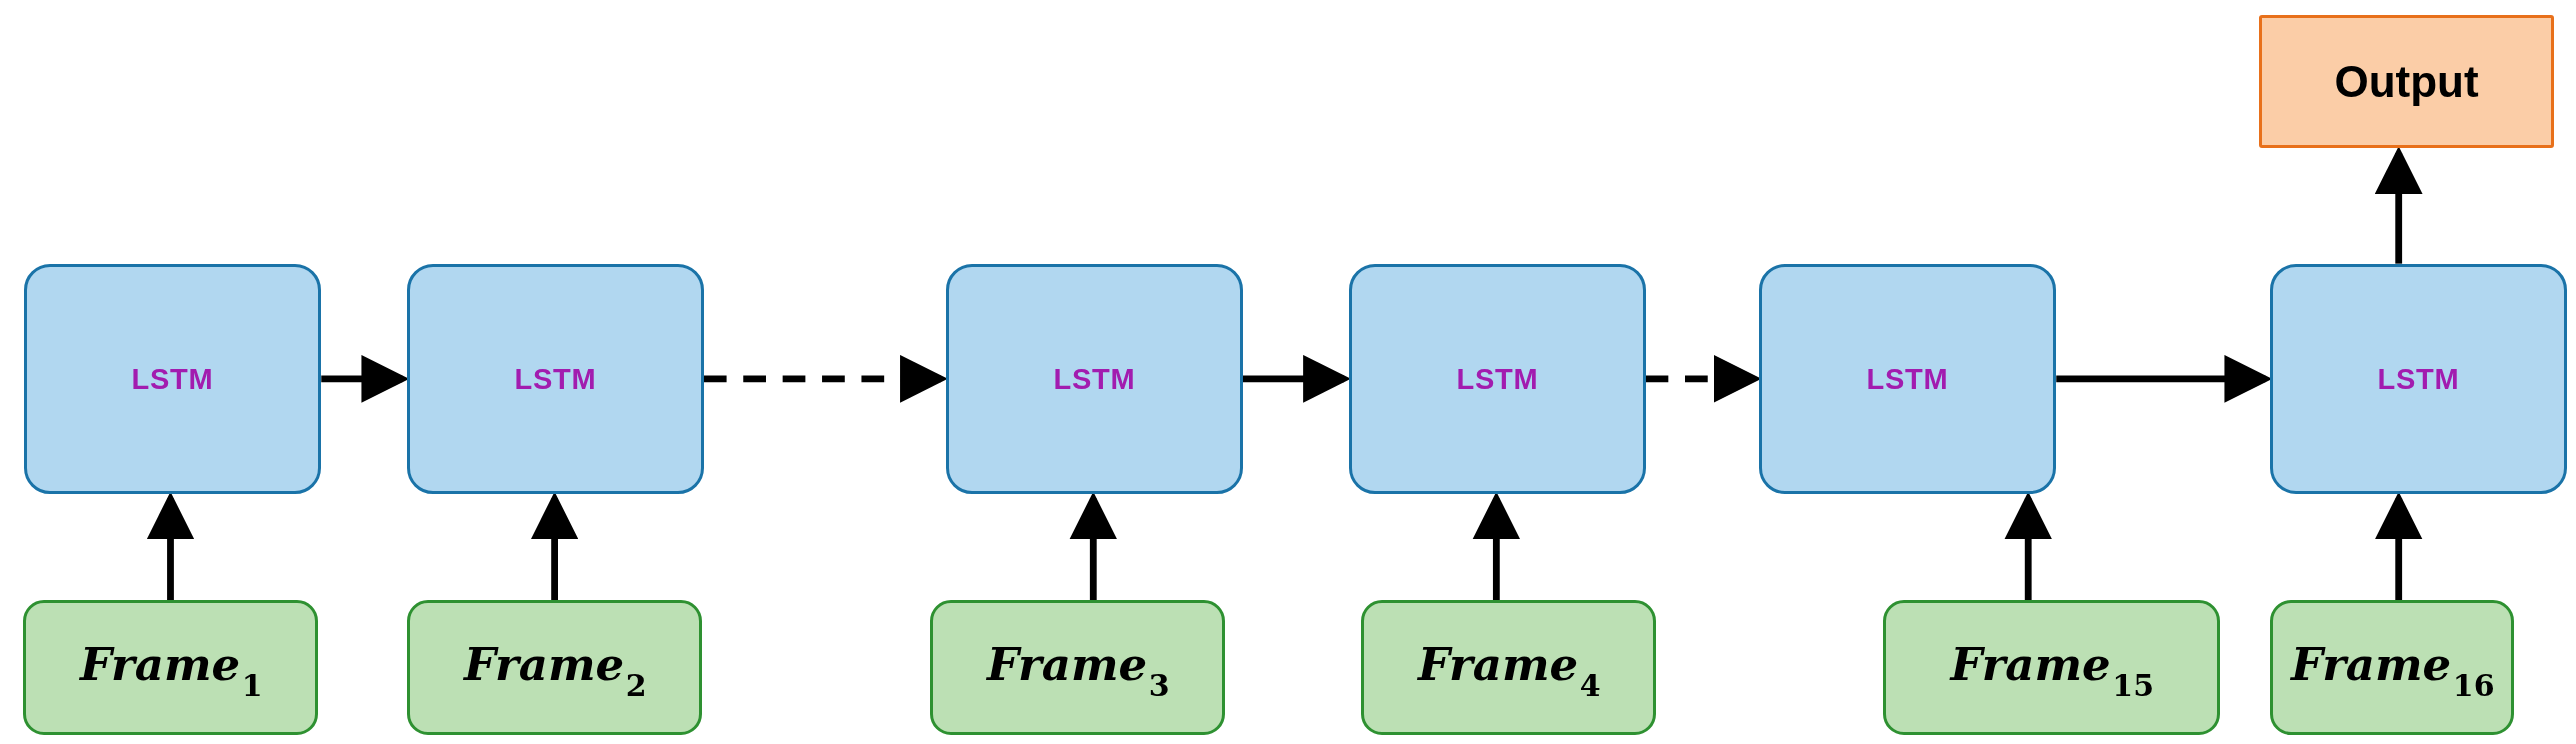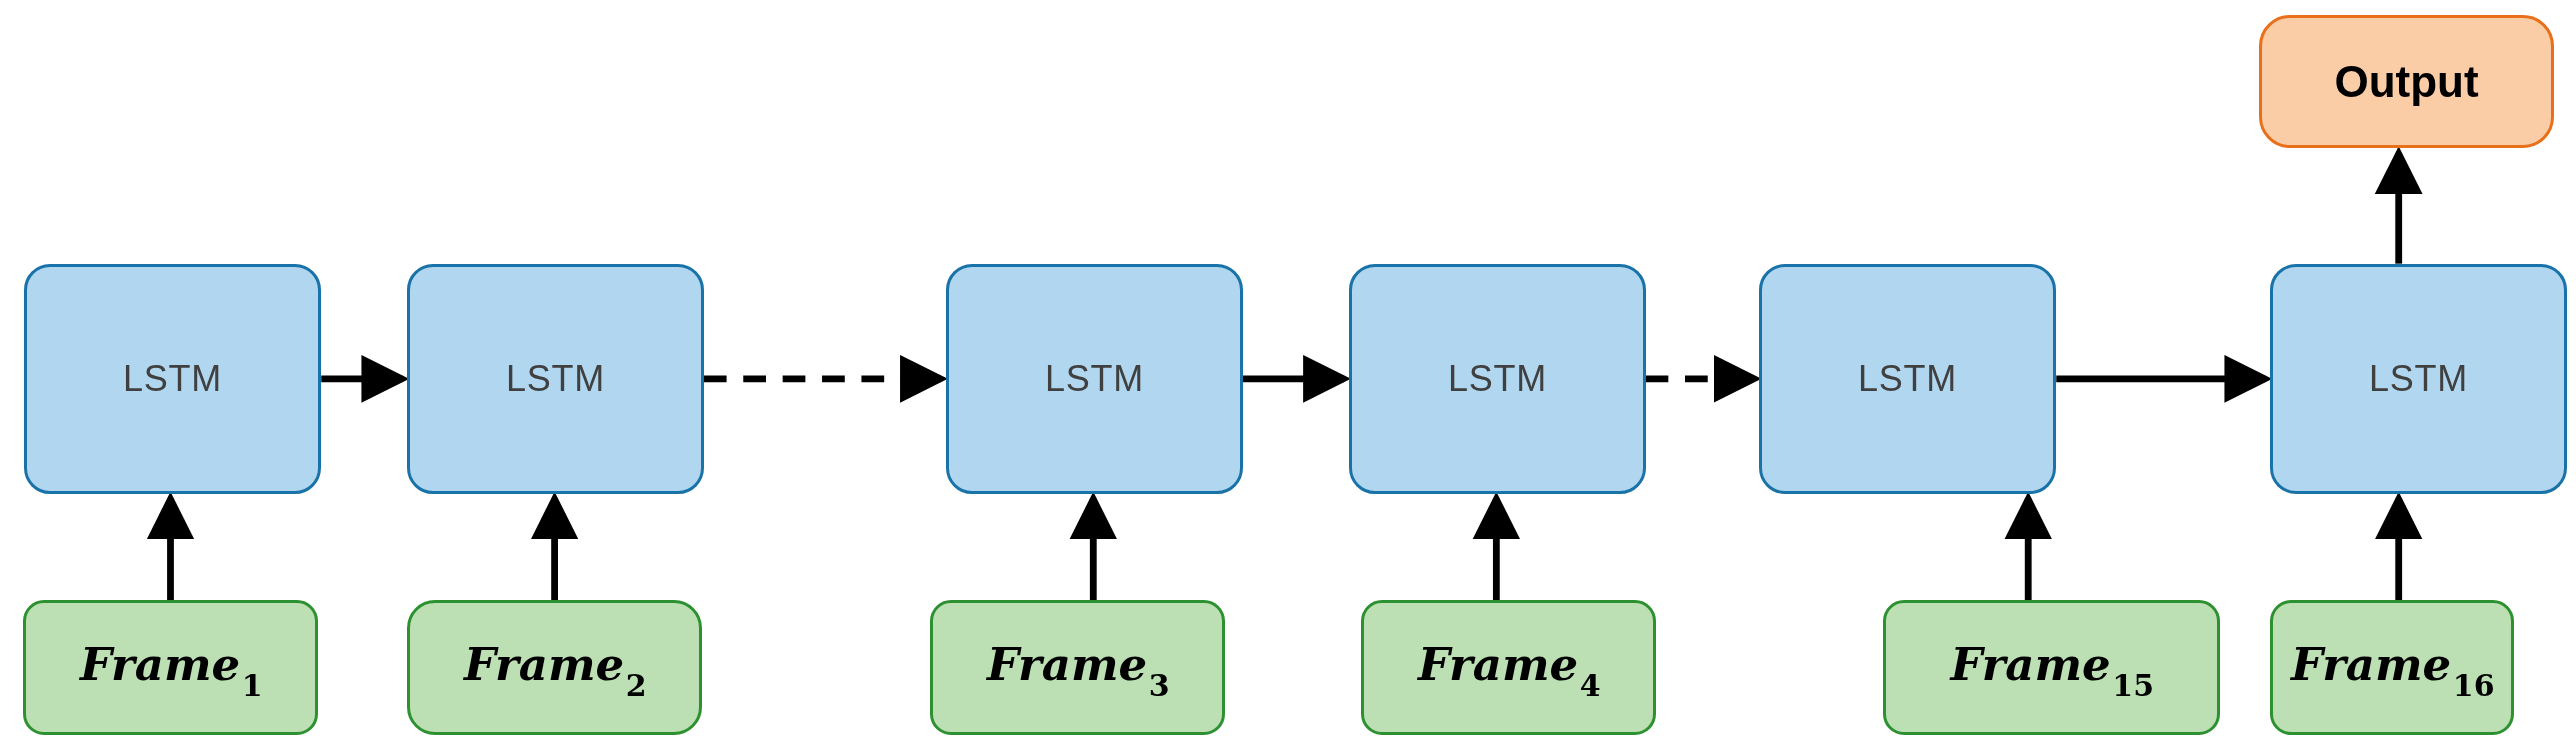--- a/index.html
+++ b/index.html
@@ -25,23 +25,23 @@
     border-style: solid;
     border-width: 3.8px;
     white-space: nowrap;
   }
   .lstm {
     background: #b1d7f0;
     border-color: #1a73a8;
   }
   .lstm .label {
     font-family: "Liberation Sans", sans-serif;
-    font-weight: normal;
-    font-size: 36px;
-    color: #404040;
+    font-weight: bold;
+    font-size: 29px;
+    color: #a21caf;
     letter-spacing: 0.8px;
   }
   .frame {
     background: #bce0b4;
     border-color: #2e9131;
     border-radius: 21px;
     border-width: 3px;
   }
   .frame .label {
     font-family: "DejaVu Serif", serif;
@@ -54,21 +54,21 @@
     font-size: 30px;
     font-style: normal;
     vertical-align: sub;
     position: relative;
     top: 6px;
     left: 1.5px;
   }
   .output {
     background: #fbcda7;
     border-color: #e8701a;
-    border-radius: 31px;
+    border-radius: 3px;
     border-width: 3.8px;
   }
   .output .label {
     font-family: "Liberation Sans", sans-serif;
     font-weight: bold;
     font-size: 44px;
     color: #000000;
   }
   .edge-layer {
     position: absolute;
@@ -127,21 +127,21 @@
         <span class="label">LSTM</span>
       </div>
       <div class="node lstm" style="left: 2270px; top: 264px; width: 297px; height: 230px;">
         <span class="label">LSTM</span>
       </div>
     </div>
   <div id="frame-layer">
       <div class="node frame" style="left: 23px; top: 600px; width: 295px; height: 135px;">
         <span class="label"><span>Frame</span><span class="sub">1</span></span>
       </div>
-      <div class="node frame" style="left: 407px; top: 600px; width: 295px; height: 135px; border-radius: 28px;">
+      <div class="node frame" style="left: 407px; top: 600px; width: 295px; height: 135px;">
         <span class="label"><span>Frame</span><span class="sub">2</span></span>
       </div>
       <div class="node frame" style="left: 930px; top: 600px; width: 295px; height: 135px; align-items: center;">
         <span class="label"><span>Frame</span><span class="sub">3</span></span>
       </div>
       <div class="node frame" style="left: 1345px; top: 600px; width: 295px; height: 135px; margin-left: 16px;">
         <span class="label"><span>Frame</span><span class="sub">4</span></span>
       </div>
       <div class="node frame" style="left: 1883px; top: 600px; width: 337px; height: 135px;">
         <span class="label"><span>Frame</span><span class="sub">15</span></span>

